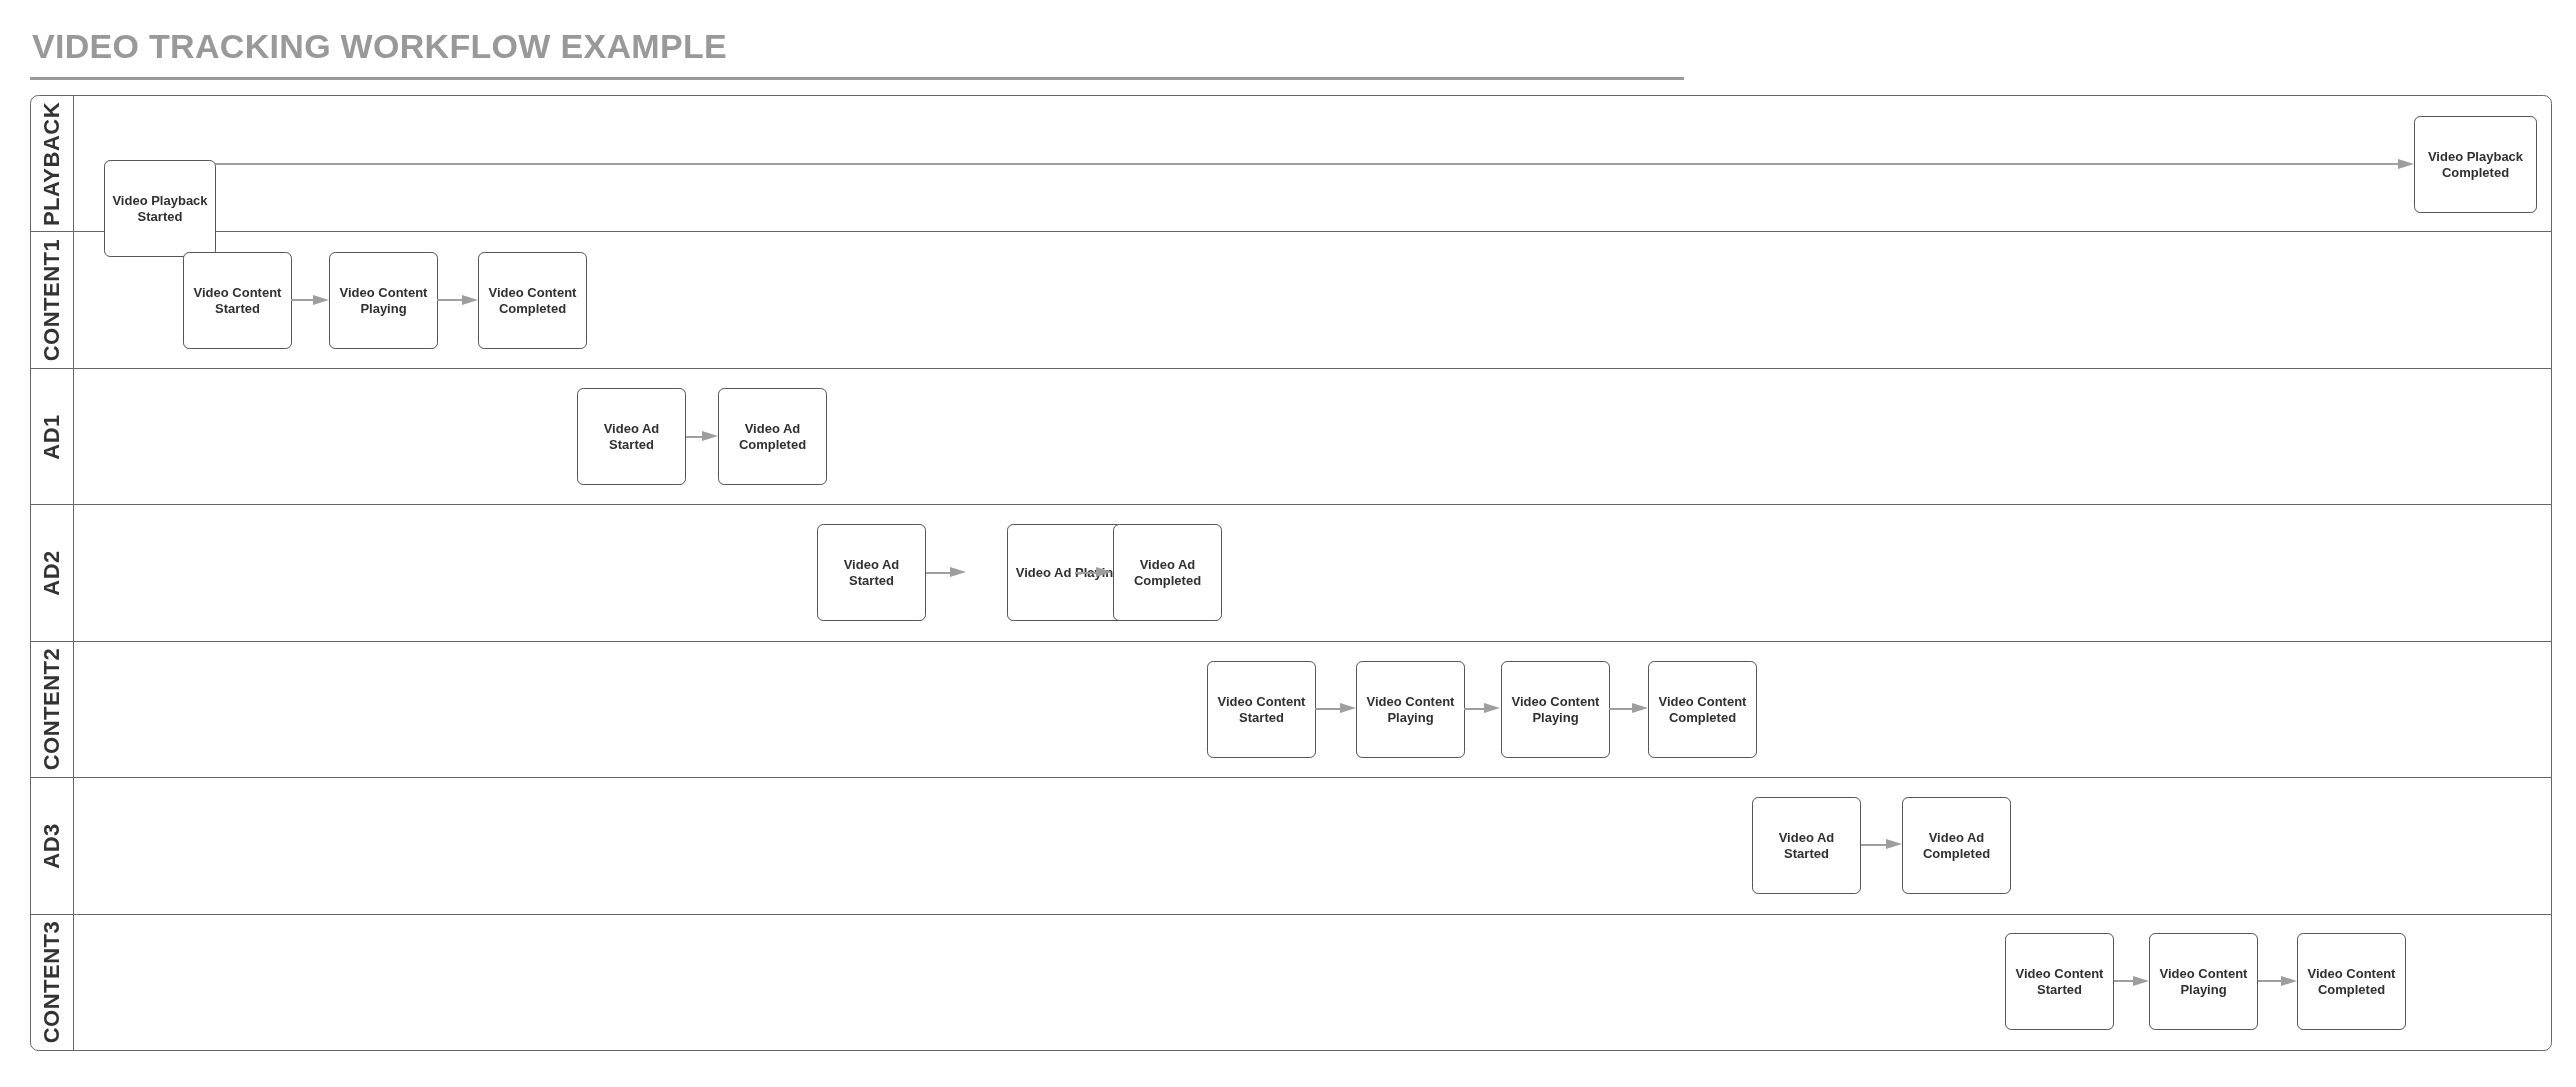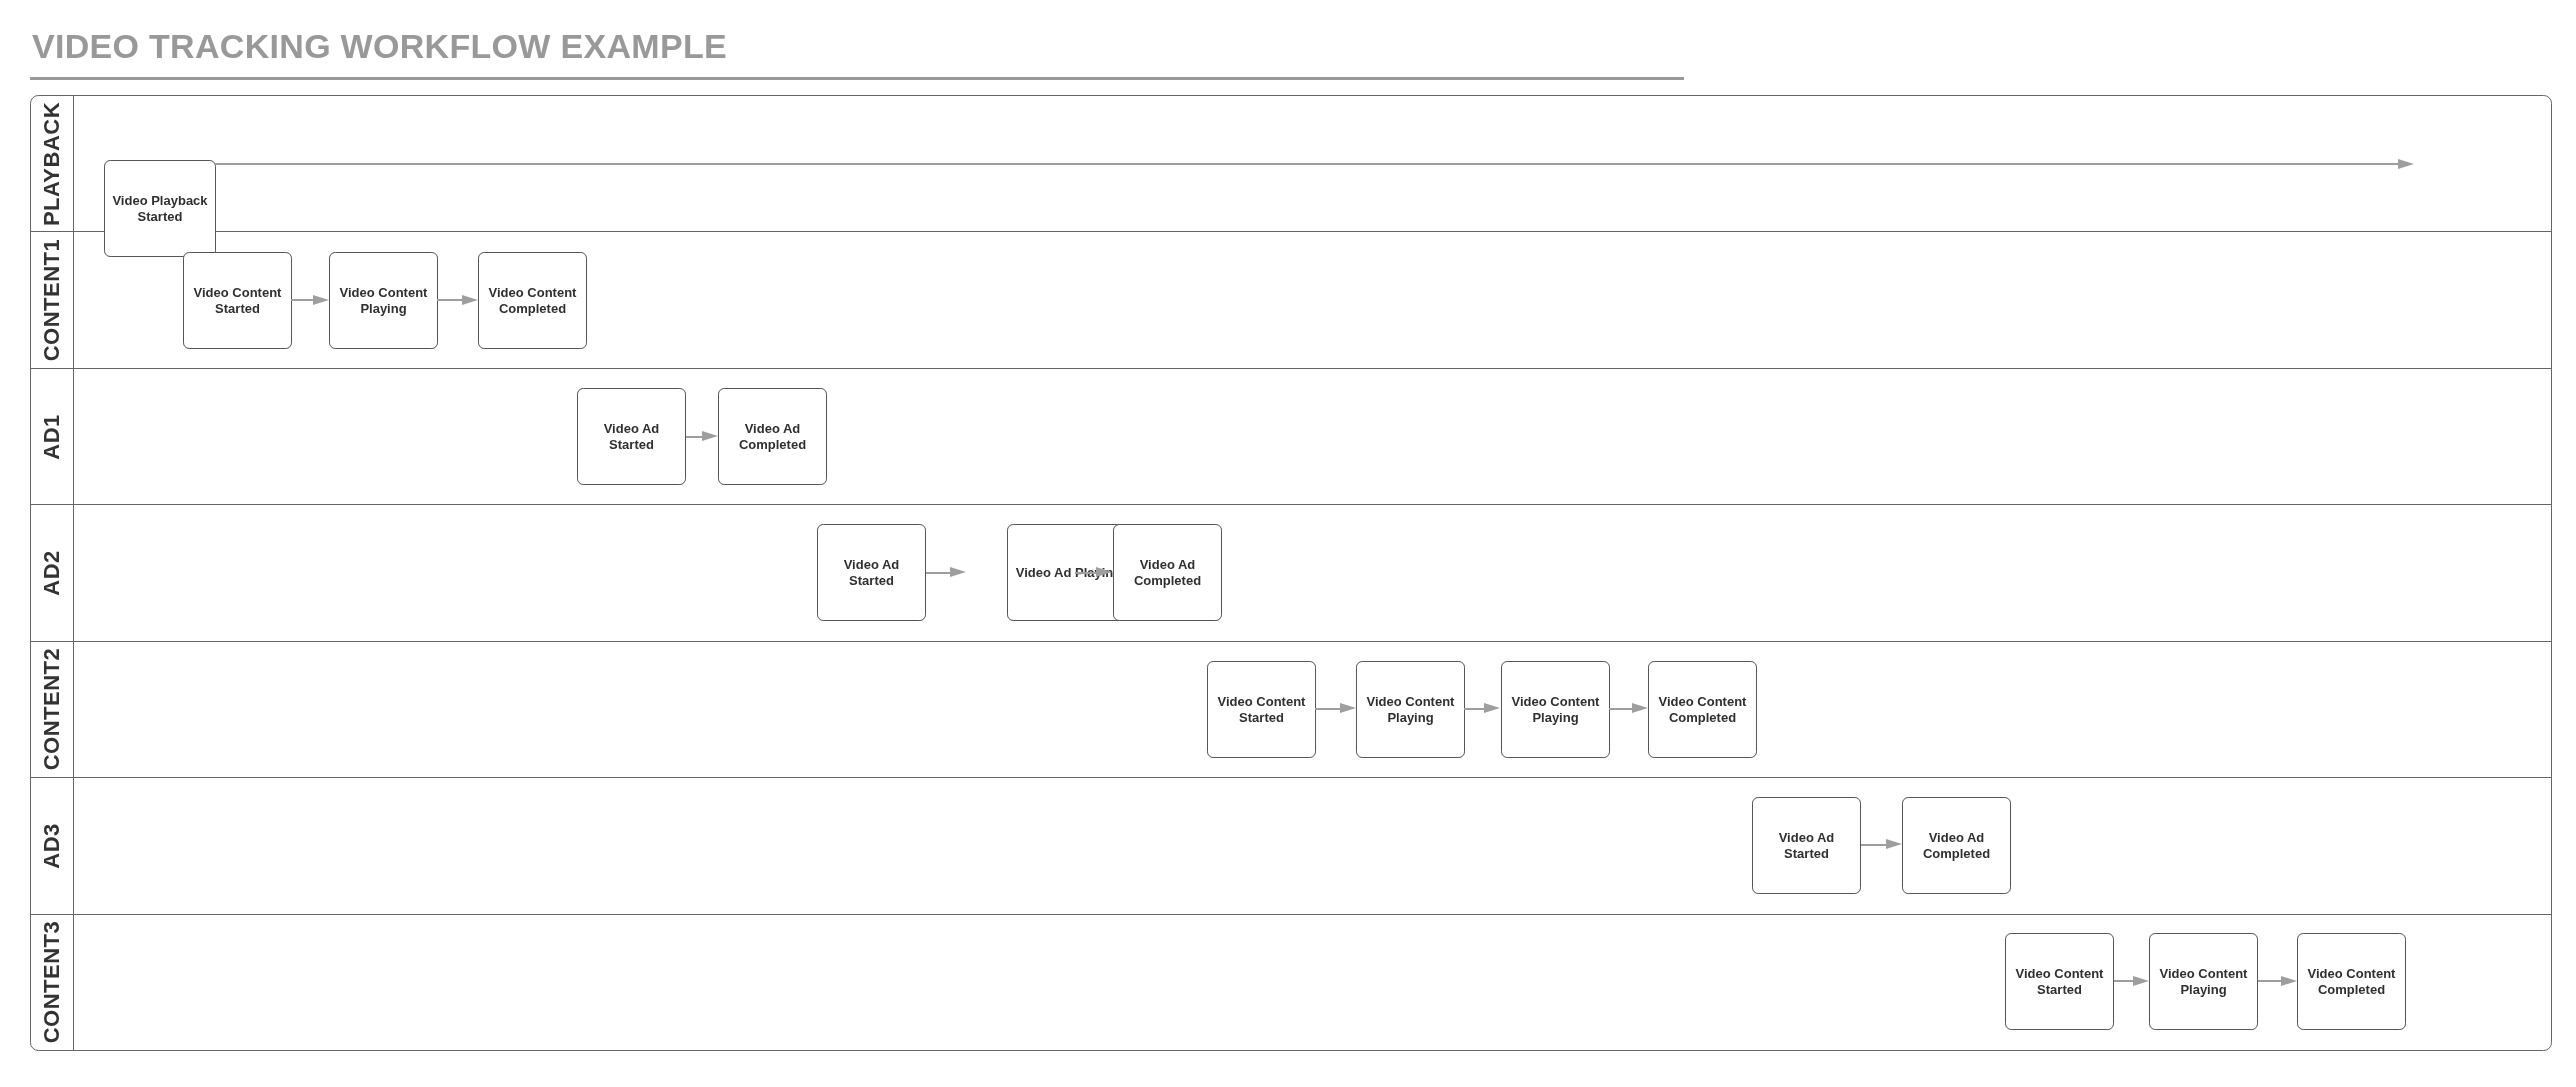--- a/index.html
+++ b/index.html
@@ -165,20 +165,21 @@
       </div>
       <div class="lane">
         <div class="lane-label-cell">
           <div class="lane-label">CONTENT3</div>
         </div>
         <div class="lane-body"></div>
       </div>
     </div>
   <div class="overlay" id="overlay">
       <div class="node" style="left: 74px; top: 21px; width: 112px; height: 97px; margin-top: 44px;">Video Playback Started</div>
+      <div class="node" style="left: 2384px; top: 21px; width: 123px; height: 97px;">Video Playback Completed</div>
       <div class="arrow-line" style="left: 185px; top: 68px; width: 2184px;"></div>
       <div class="arrow-head" style="left: 2368px; top: 64px;"></div>
       <div class="node" style="left: 153px; top: 157px; width: 109px; height: 97px;">Video Content Started</div>
       <div class="node" style="left: 299px; top: 157px; width: 109px; height: 97px;">Video Content Playing</div>
       <div class="arrow-line" style="left: 261px; top: 204px; width: 22.3px;"></div>
       <div class="arrow-head" style="left: 283px; top: 200px;"></div>
       <div class="node" style="left: 448px; top: 157px; width: 109px; height: 97px;">Video Content Completed</div>
       <div class="arrow-line" style="left: 407px; top: 204px; width: 26px;"></div>
       <div class="arrow-head" style="left: 432px; top: 200px;"></div>
       <div class="node" style="left: 547px; top: 293px; width: 109px; height: 97px;">Video Ad Started</div>

